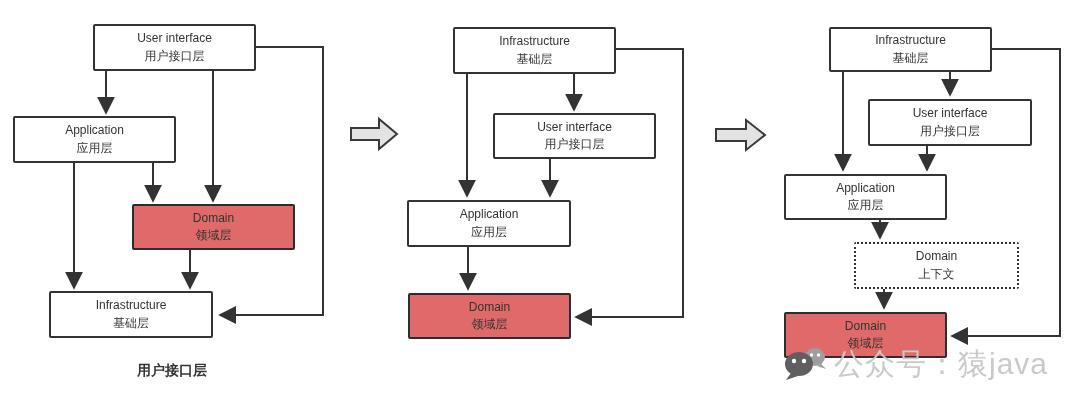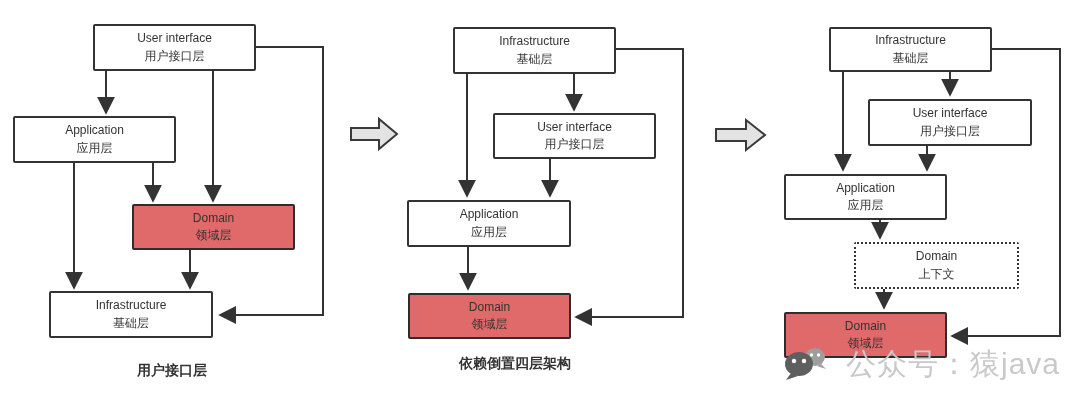--- a/index.html
+++ b/index.html
@@ -24,21 +24,21 @@
   }
   #arrows{position:absolute;left:0;top:0;z-index:3;pointer-events:none;}
   .ln{stroke:var(--arrow,#333333);stroke-width:2;fill:none;}
   .ah-fill{fill:var(--arrow,#333333);}
   .big{fill:var(--big-arrow-fill,#E3E3E3);stroke:var(--big-arrow-border,#3a3a3a);stroke-width:2;stroke-linejoin:miter;}
   .watermark{
     position:absolute;left:784px;top:344px;z-index:5;
     display:flex;align-items:center;white-space:nowrap;
   }
   .watermark-text{
-    font-size:30px;letter-spacing:1px;margin-left:16px;
+    font-size:30px;letter-spacing:1px;margin-left:4px;
     color:var(--watermark-text,#C9C9C9);
   }
 </style>
 </head>
 <body>
 
 <div id="canvas">
 
   <div class="box" style="left:93px;top:24px;width:163px;height:47px">
     <div>User interface</div>
@@ -67,21 +67,20 @@
     <div>用户接口层</div>
   </div>
   <div class="box" style="left:407px;top:200px;width:164px;height:47px">
     <div>Application</div>
     <div>应用层</div>
   </div>
   <div class="box red" style="left:408px;top:293px;width:163px;height:46px">
     <div>Domain</div>
     <div>领域层</div>
   </div>
-  <div class="caption" style="left:435px;top:355px;width:160px">依赖倒置四层架构</div>
 
   <div class="box" style="left:829px;top:27px;width:163px;height:45px">
     <div>Infrastructure</div>
     <div>基础层</div>
   </div>
   <div class="box" style="left:868px;top:99px;width:164px;height:47px">
     <div>User interface</div>
     <div>用户接口层</div>
   </div>
   <div class="box" style="left:784px;top:174px;width:163px;height:46px">

